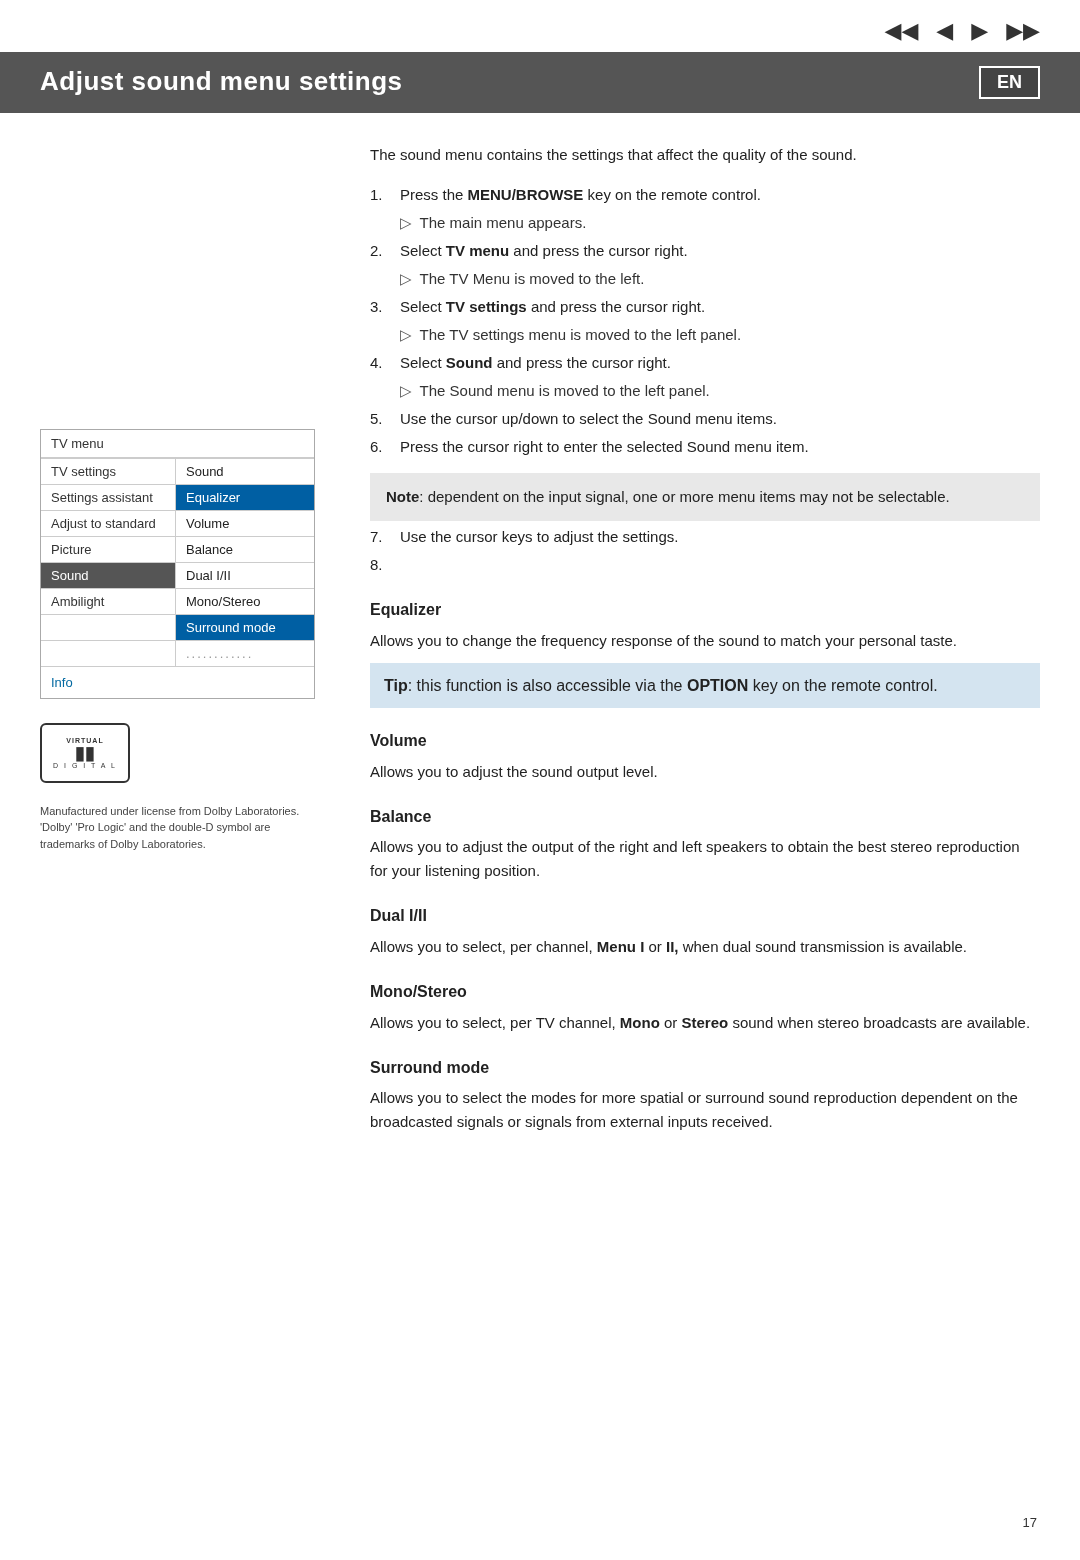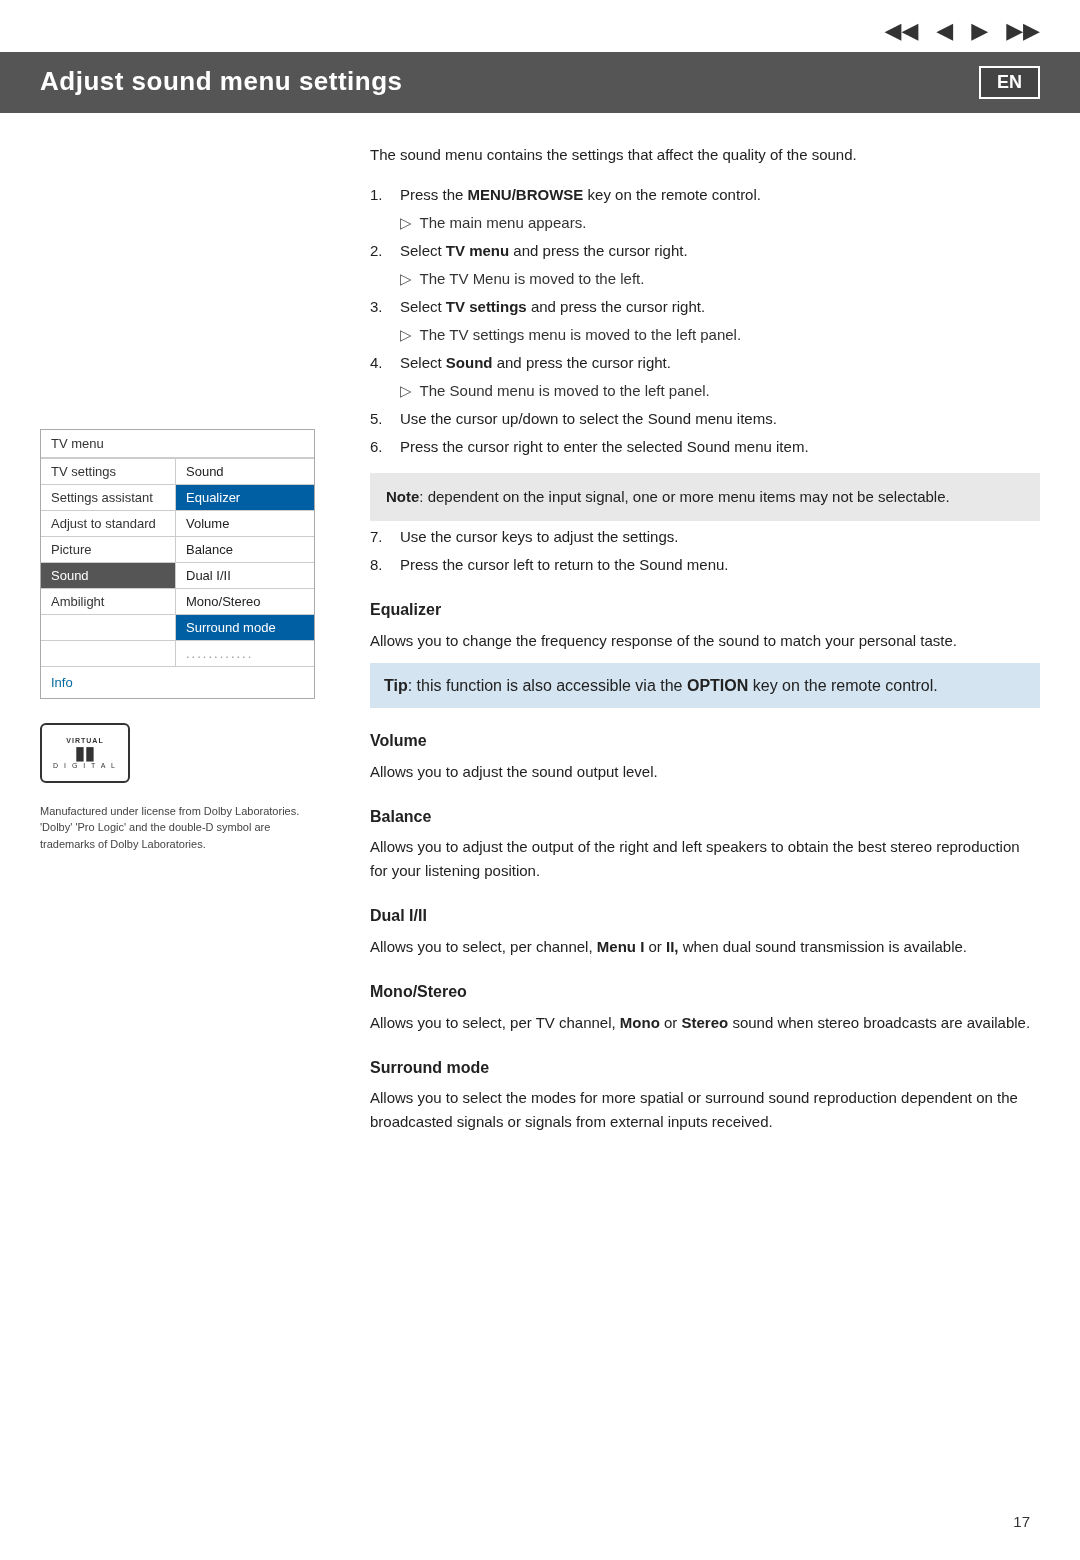--- a/index.html
+++ b/index.html
@@ -237,22 +237,22 @@
     }
     .section-body {
       font-size: 15px;
       line-height: 1.6;
       margin-bottom: 4px;
     }
 
     .page-number {
       position: absolute;
       bottom: 30px;
-      right: 50px;
-      font-size: 15px;
+      right: 43px;
+      font-size: 13px;
       color: #333;
     }
   </style>
 </head>
 <body>
 
 <div class="top-nav">
   <span class="nav-icon">◀◀</span>
   <span class="nav-icon">◀</span>
   <span class="nav-icon">▶</span>
@@ -376,21 +376,20 @@
       <strong>Note</strong><span>: dependent on the input signal, one or more menu items may not be selectable.</span>
     </div>
 
     <ol class="steps-list">
       <li>
         <span class="step-num">7.</span>
         <span>Use the cursor keys to adjust the settings.</span>
       </li>
       <li>
         <span class="step-num">8.</span>
-        <span>Press the cursor left to return to the Sound menu.</span>
       </li>
     </ol>
 
     <div class="section-title">Equalizer</div>
     <p class="section-body">Allows you to change the frequency response of the sound to match your personal taste.</p>
     <div class="tip-box">
       <strong>Tip</strong><span>: this function is also accessible via the <strong>OPTION</strong> key on the remote control.</span>
     </div>
 
     <div class="section-title">Volume</div>

